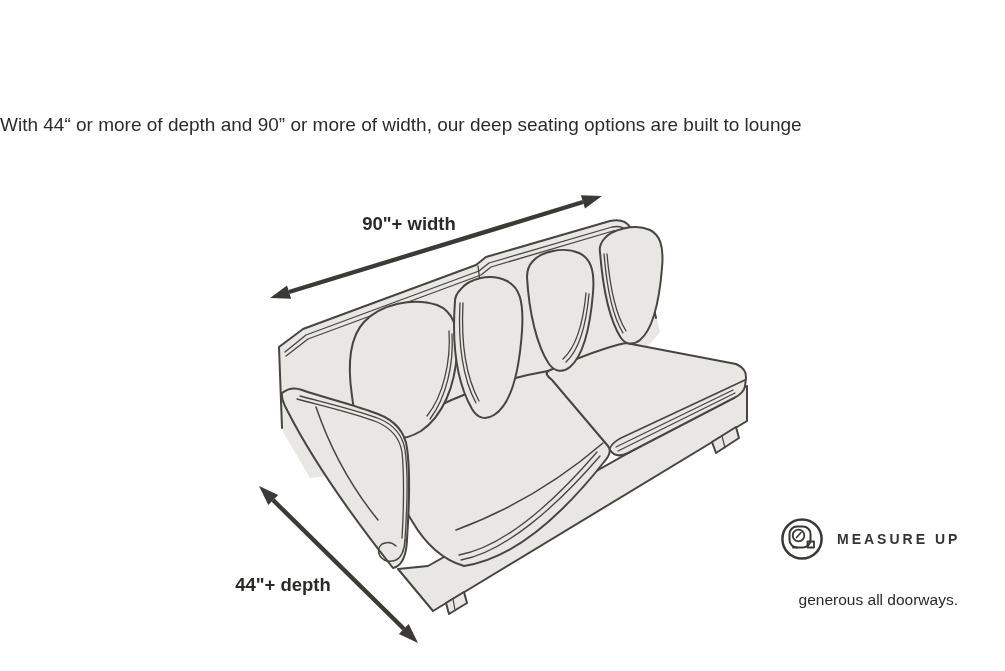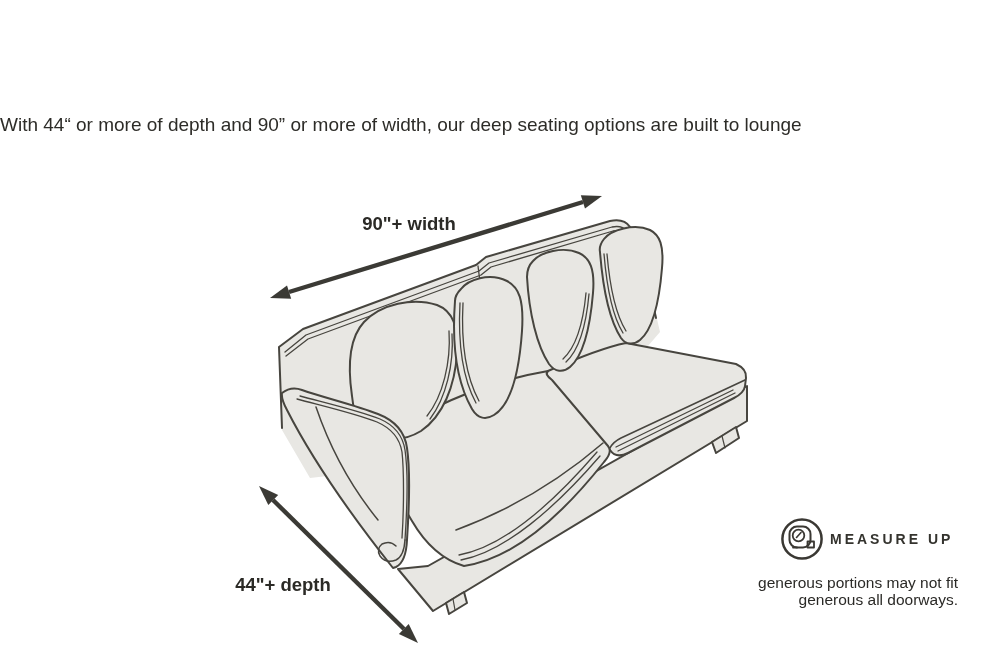--- a/index.html
+++ b/index.html
@@ -11,21 +11,21 @@
     position:absolute;top:50px;left:0;width:100%;text-align:center;
     font-size:39px;font-weight:bold;color:#3a3833;letter-spacing:-0.5px;margin:0;
   }
   .subtitle{
     position:absolute;top:114px;left:0;width:100%;text-align:left;
     font-size:19px;line-height:22px;color:#2d2c28;margin:0;
   }
   .diagram-svg{position:absolute;left:0;top:0;width:1005px;height:671px;}
   .measure-head{
     position:absolute;left:780px;top:516px;height:46px;
-    display:flex;align-items:center;gap:6px;
+    display:flex;align-items:center;gap:13px;
   }
   .measure-head .icon{width:44px;height:44px;flex:0 0 auto;}
   .measure-heading{
     font-size:14px;font-weight:bold;letter-spacing:3px;color:#34332e;white-space:nowrap;
   }
   .measure-note{
     position:absolute;top:556px;right:47px;width:260px;margin:0;
     text-align:right;font-size:15.5px;line-height:17.6px;color:#2b2a27;
   }
 </style>
@@ -123,15 +123,15 @@
       <circle cx="22" cy="22" r="19.6" stroke-width="2.5"></circle>
       <rect x="9.5" y="9.5" width="21" height="21" rx="7.5" stroke-width="2"></rect>
       <circle cx="18.5" cy="18.5" r="5.8" stroke-width="1.8"></circle>
       <path d="M21,15.5 L16.5,20.5" stroke-width="1.6"></path>
       <path d="M27.5,24.5 h6.5 v6 h-6.5 z" stroke-width="1.8"></path>
       <path d="M13,30.5 h4" stroke-width="1.8"></path>
     </svg>
     <span class="measure-heading">MEASURE UP</span>
   </div>
 
-  <p class="measure-note"><br><span>generous portions may not fit</span><br><span>generous all doorways.</span></p>
+  <p class="measure-note"><br><br><span>generous all doorways.</span></p>
 
 </div>
 
 </body></html>

